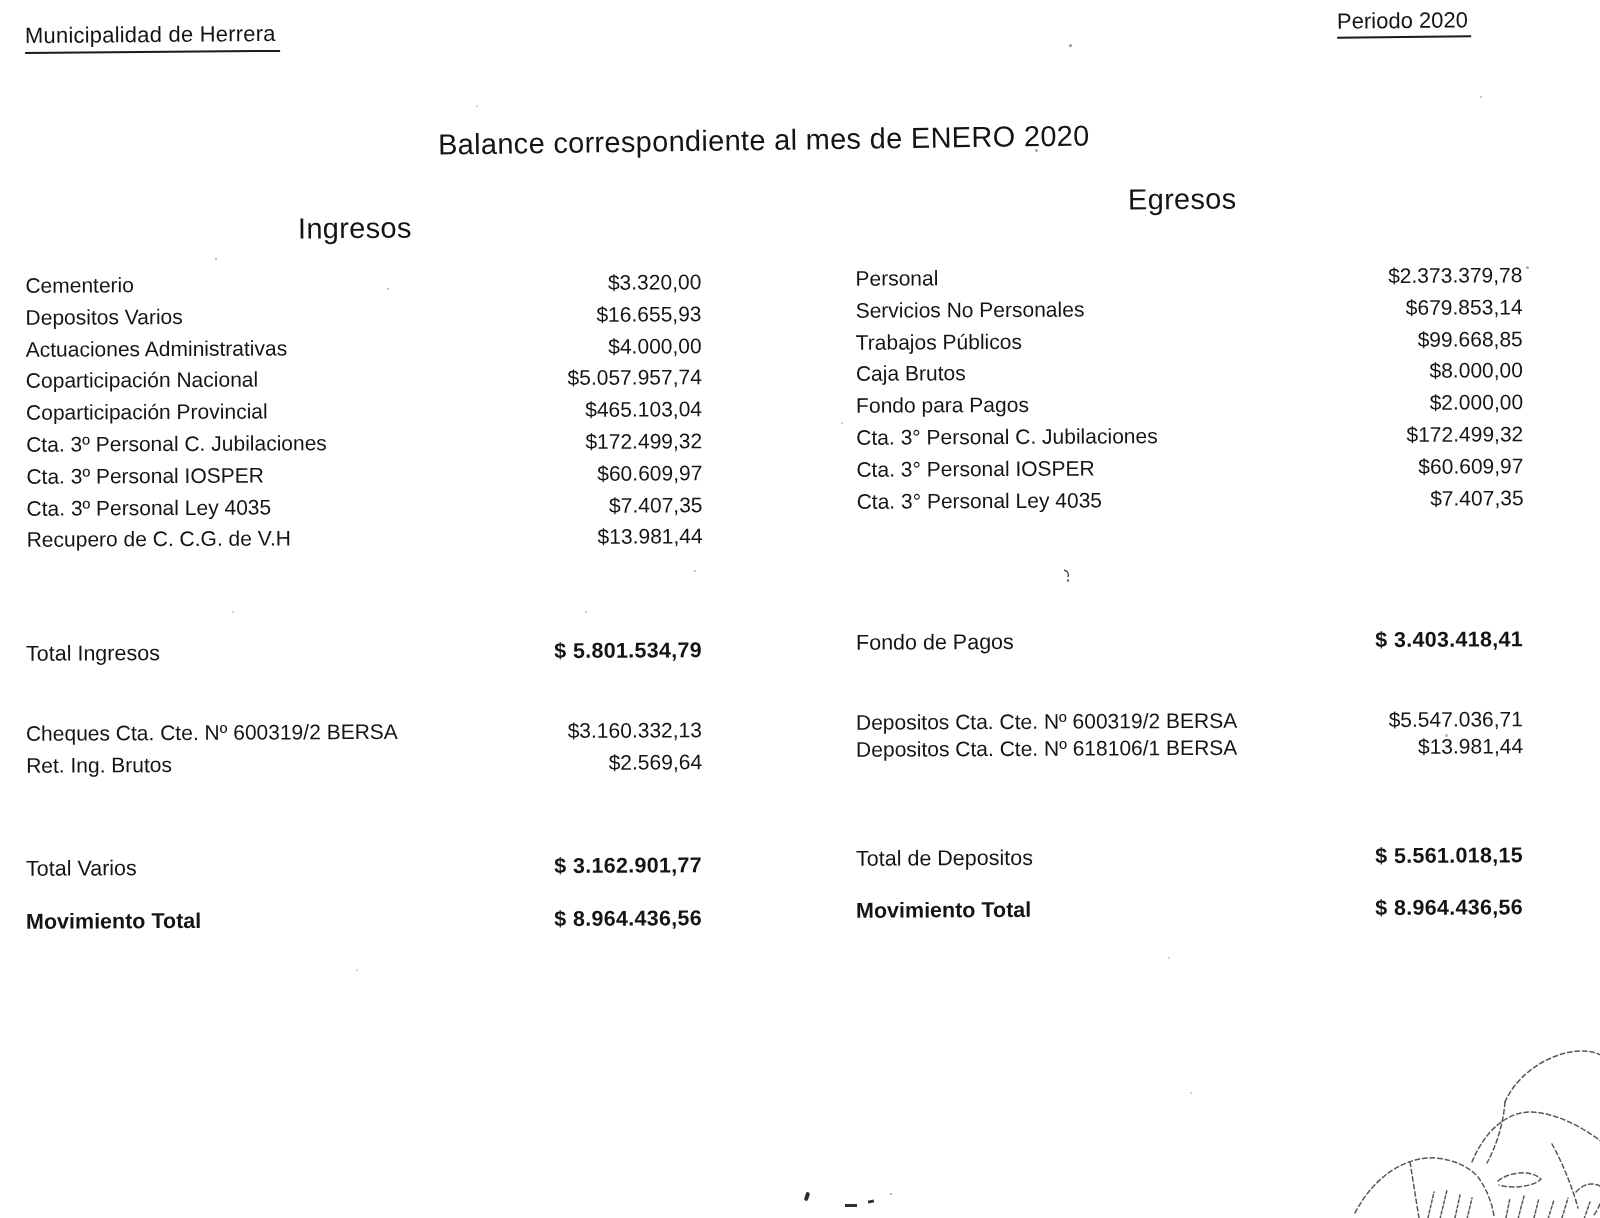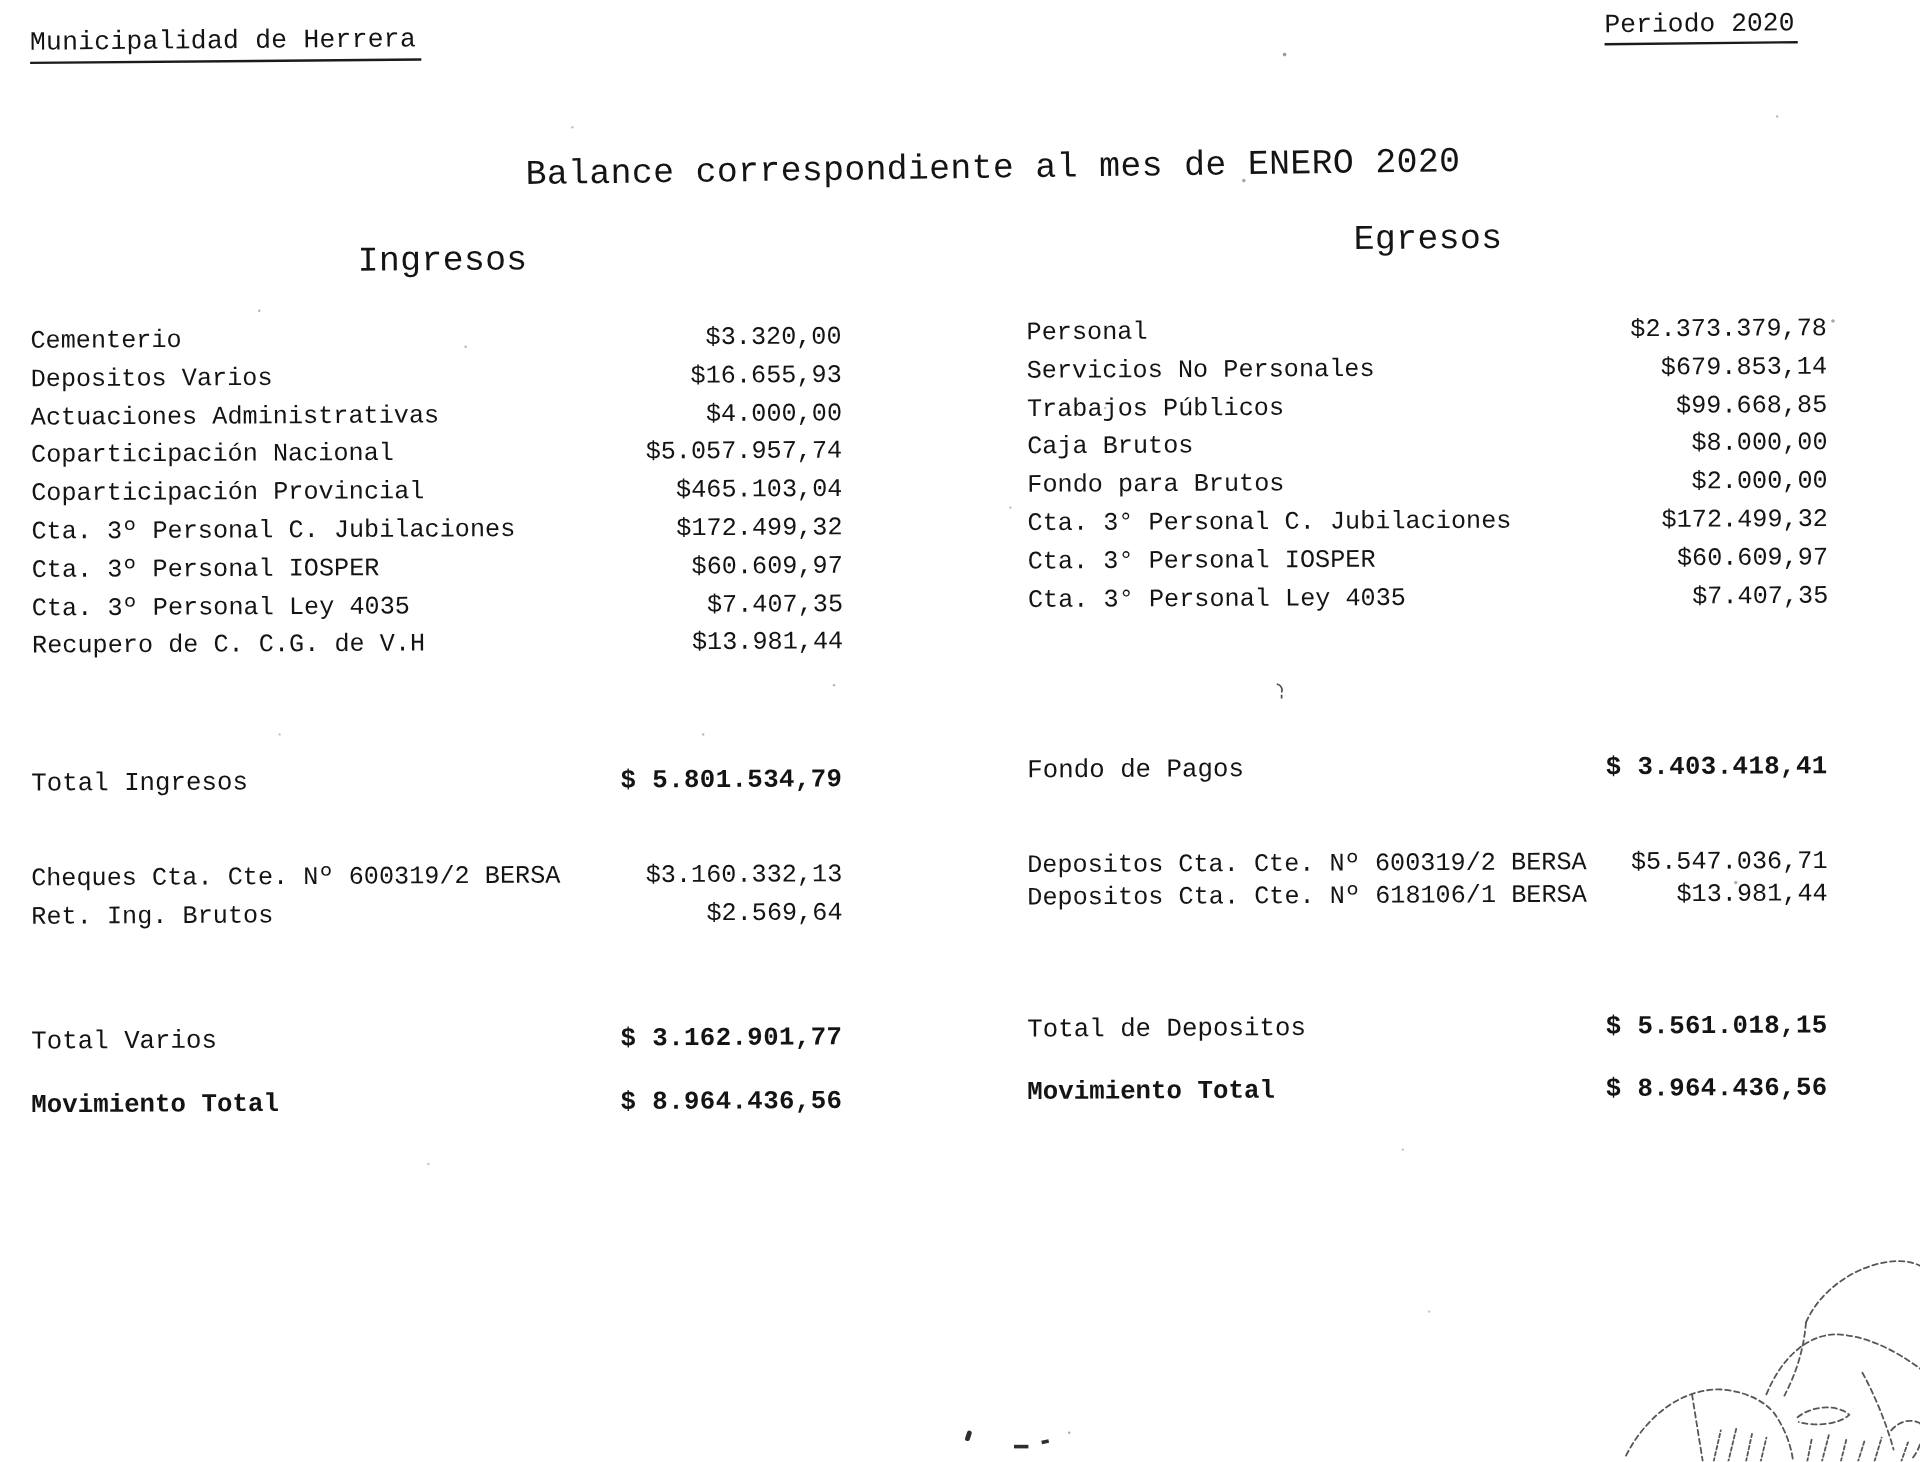--- a/index.html
+++ b/index.html
@@ -1,21 +1,21 @@
 <!DOCTYPE html>
 <html><head>
 <meta charset="utf-8">
 <style>
   html,body{margin:0;padding:0;background:#ffffff;}
   .page{
     position:relative;
     width:1600px;height:1218px;
     background:#ffffff;
     overflow:hidden;
-    font-family:Liberation Mono, monospace;
+    font-family:Liberation Sans, sans-serif;
     color:#141414;
   }
   .abs{position:absolute;}
   
   .org{
     left:25px;top:22px;
     font-size:22px;letter-spacing:.2px;
     border-bottom:2px solid #1b1b1b;
     padding:0 4px 3px 0;
     transform:rotate(-0.5deg);
@@ -30,21 +30,21 @@
   .title{
     left:438px;top:124px;
     font-size:29px;letter-spacing:.3px;
     transform:rotate(-0.8deg);
     white-space:nowrap;
   }
   .col-heading{
     font-size:29px;letter-spacing:.3px;
     transform:rotate(-0.45deg);
   }
-  #ingresos-heading{left:298px;top:201px;}
+  #ingresos-heading{left:298px;top:212px;}
   #egresos-heading{left:1128px;top:183px;}
 
   
   .itemlist{display:flex;flex-direction:column;}
   .row{
     display:flex;justify-content:space-between;align-items:baseline;
     font-size:21px;line-height:31.8px;white-space:nowrap;
   }
   .row .amt{}
   #left-items{left:26px;top:268px;width:676px;transform:rotate(-0.3deg);}
@@ -135,21 +135,21 @@
       </div>
     <div class="row">
         <span>Trabajos Públicos</span>
         <span class="amt">$99.668,85</span>
       </div>
     <div class="row">
         <span>Caja Brutos</span>
         <span class="amt">$8.000,00</span>
       </div>
     <div class="row">
-        <span>Fondo para Brutos</span>
+        <span>Fondo para Pagos</span>
         <span class="amt">$2.000,00</span>
       </div>
     <div class="row">
         <span>Cta. 3° Personal C. Jubilaciones</span>
         <span class="amt">$172.499,32</span>
       </div>
     <div class="row">
         <span>Cta. 3° Personal IOSPER</span>
         <span class="amt">$60.609,97</span>
       </div>

